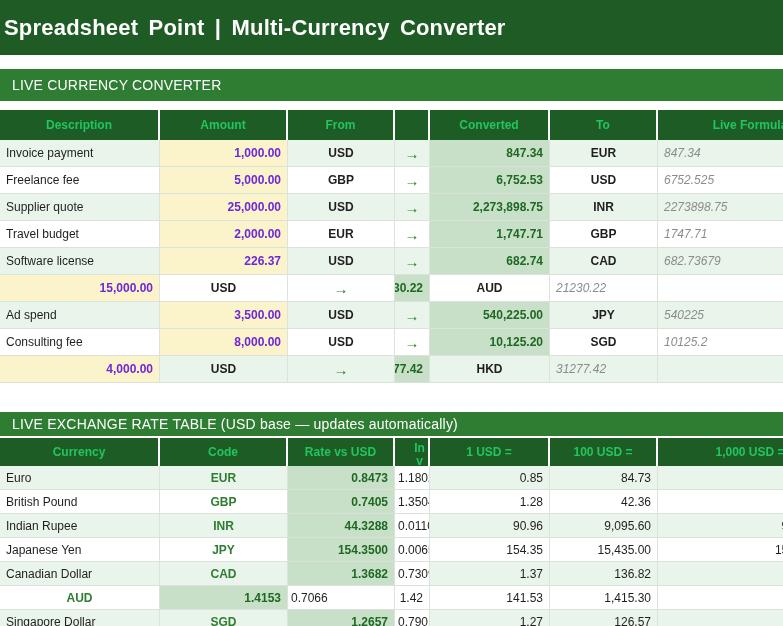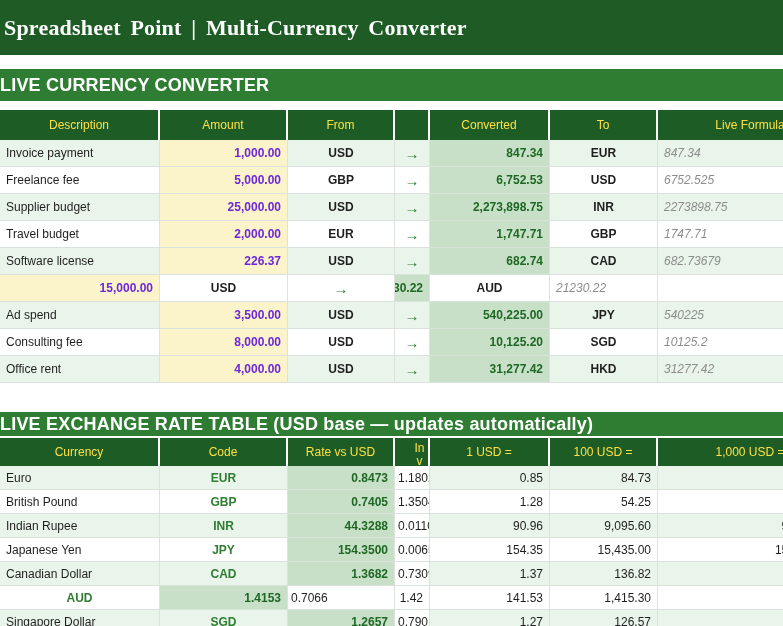--- a/index.html
+++ b/index.html
@@ -3,35 +3,35 @@
 <meta charset="utf-8">
 <style>
   html,body{margin:0;padding:0}
   body{
     width:783px;height:626px;overflow:hidden;background:#ffffff;
     font-family:"Liberation Sans",sans-serif;position:relative;
   }
   
   .banner{
     height:55px;background:#1e5b25;color:#fff;display:flex;align-items:center;
-    padding-left:4px;font-weight:bold;font-size:22px;word-spacing:4px;letter-spacing:.2px;font-family:Liberation Serif, serif;
+    padding-left:4px;font-weight:bold;font-size:22px;word-spacing:4px;letter-spacing:.2px;
   }
   
   .secbar{
-    background:#2e7d32;color:#fff;font-weight:bold;font-size:18px;
-    display:flex;align-items:center;padding-left:0;letter-spacing:.2px;
+    background:#2e7d32;color:#fff;font-weight:normal;font-size:14px;
+    display:flex;align-items:center;padding-left:12px;letter-spacing:.2px;
   }
   .secbar1{height:32px;margin-top:14px}
   .secbar2{height:24px;margin-top:29px}
   
   .grid{display:grid;grid-template-columns:160px 128px 107px 35px 120px 108px 184px;width:842px}
   .hrow{background:#1d5c24;height:30px;margin-top:9px}
   .hrow2{height:28px;margin-top:2px}
   .hc{
-    display:flex;align-items:center;justify-content:center;color:#fde047;font-weight:normal;
+    display:flex;align-items:center;justify-content:center;color:#22c55e;font-weight:bold;
     font-size:12px;border-right:2px solid #fff;overflow:hidden;text-align:center;
   }
   .hc:last-child{border-right:none}
   .hc-inv{line-height:13px;word-break:break-all;padding:4px 3px 0 19px;align-items:flex-start}
   .drow{height:26px;background:#fff;border-bottom:1px solid #dbe2db;font-size:12px;color:#1f1f1f}
   .drow2{height:23px}
   .tbody .drow:nth-child(odd){background:#e9f4ea}
   .cell{
     display:flex;align-items:center;padding:0 6px;border-right:1px solid #dce2dc;
     overflow:hidden;white-space:nowrap;
@@ -81,21 +81,21 @@
     <div class="grid drow">
       <div class="cell">Freelance fee</div>
       <div class="cell right amt">5,000.00</div>
       <div class="cell center bold">GBP</div>
       <div class="cell center arrow">→</div>
       <div class="cell right band">6,752.53</div>
       <div class="cell center bold">USD</div>
       <div class="cell formula">6752.525</div>
     </div>
     <div class="grid drow">
-      <div class="cell">Supplier budget</div>
+      <div class="cell">Supplier quote</div>
       <div class="cell right amt">25,000.00</div>
       <div class="cell center bold">USD</div>
       <div class="cell center arrow">→</div>
       <div class="cell right band">2,273,898.75</div>
       <div class="cell center bold">INR</div>
       <div class="cell formula">2273898.75</div>
     </div>
     <div class="grid drow">
       <div class="cell">Travel budget</div>
       <div class="cell right amt">2,000.00</div>
@@ -134,21 +134,20 @@
     <div class="grid drow">
       <div class="cell">Consulting fee</div>
       <div class="cell right amt">8,000.00</div>
       <div class="cell center bold">USD</div>
       <div class="cell center arrow">→</div>
       <div class="cell right band">10,125.20</div>
       <div class="cell center bold">SGD</div>
       <div class="cell formula">10125.2</div>
     </div>
     <div class="grid drow">
-      <div class="cell">Office rent</div>
       <div class="cell right amt">4,000.00</div>
       <div class="cell center bold">USD</div>
       <div class="cell center arrow">→</div>
       <div class="cell right band">31,277.42</div>
       <div class="cell center bold">HKD</div>
       <div class="cell formula">31277.42</div>
     </div>
   </div>
 </section>
 
@@ -176,21 +175,21 @@
       <div class="cell right">0.85</div>
       <div class="cell right">84.73</div>
       <div class="cell right">847.30</div>
     </div>
     <div class="grid drow drow2">
       <div class="cell">British Pound</div>
       <div class="cell center codeg">GBP</div>
       <div class="cell right band">0.7405</div>
       <div class="cell inv">1.3504</div>
       <div class="cell right">1.28</div>
-      <div class="cell right">54.25</div>
+      <div class="cell right">42.36</div>
       <div class="cell right">740.50</div>
     </div>
     <div class="grid drow drow2">
       <div class="cell">Indian Rupee</div>
       <div class="cell center codeg">INR</div>
       <div class="cell right band">44.3288</div>
       <div class="cell inv">0.0110</div>
       <div class="cell right">90.96</div>
       <div class="cell right">9,095.60</div>
       <div class="cell right">90,956.00</div>

